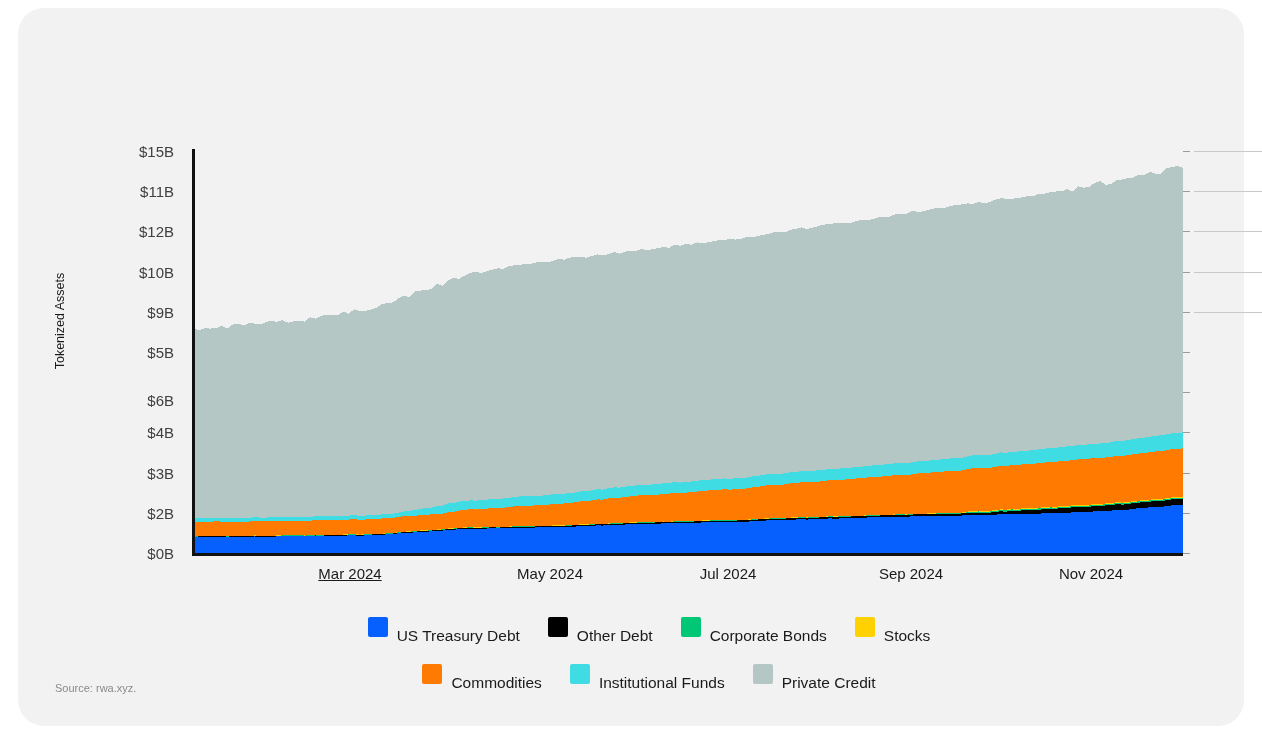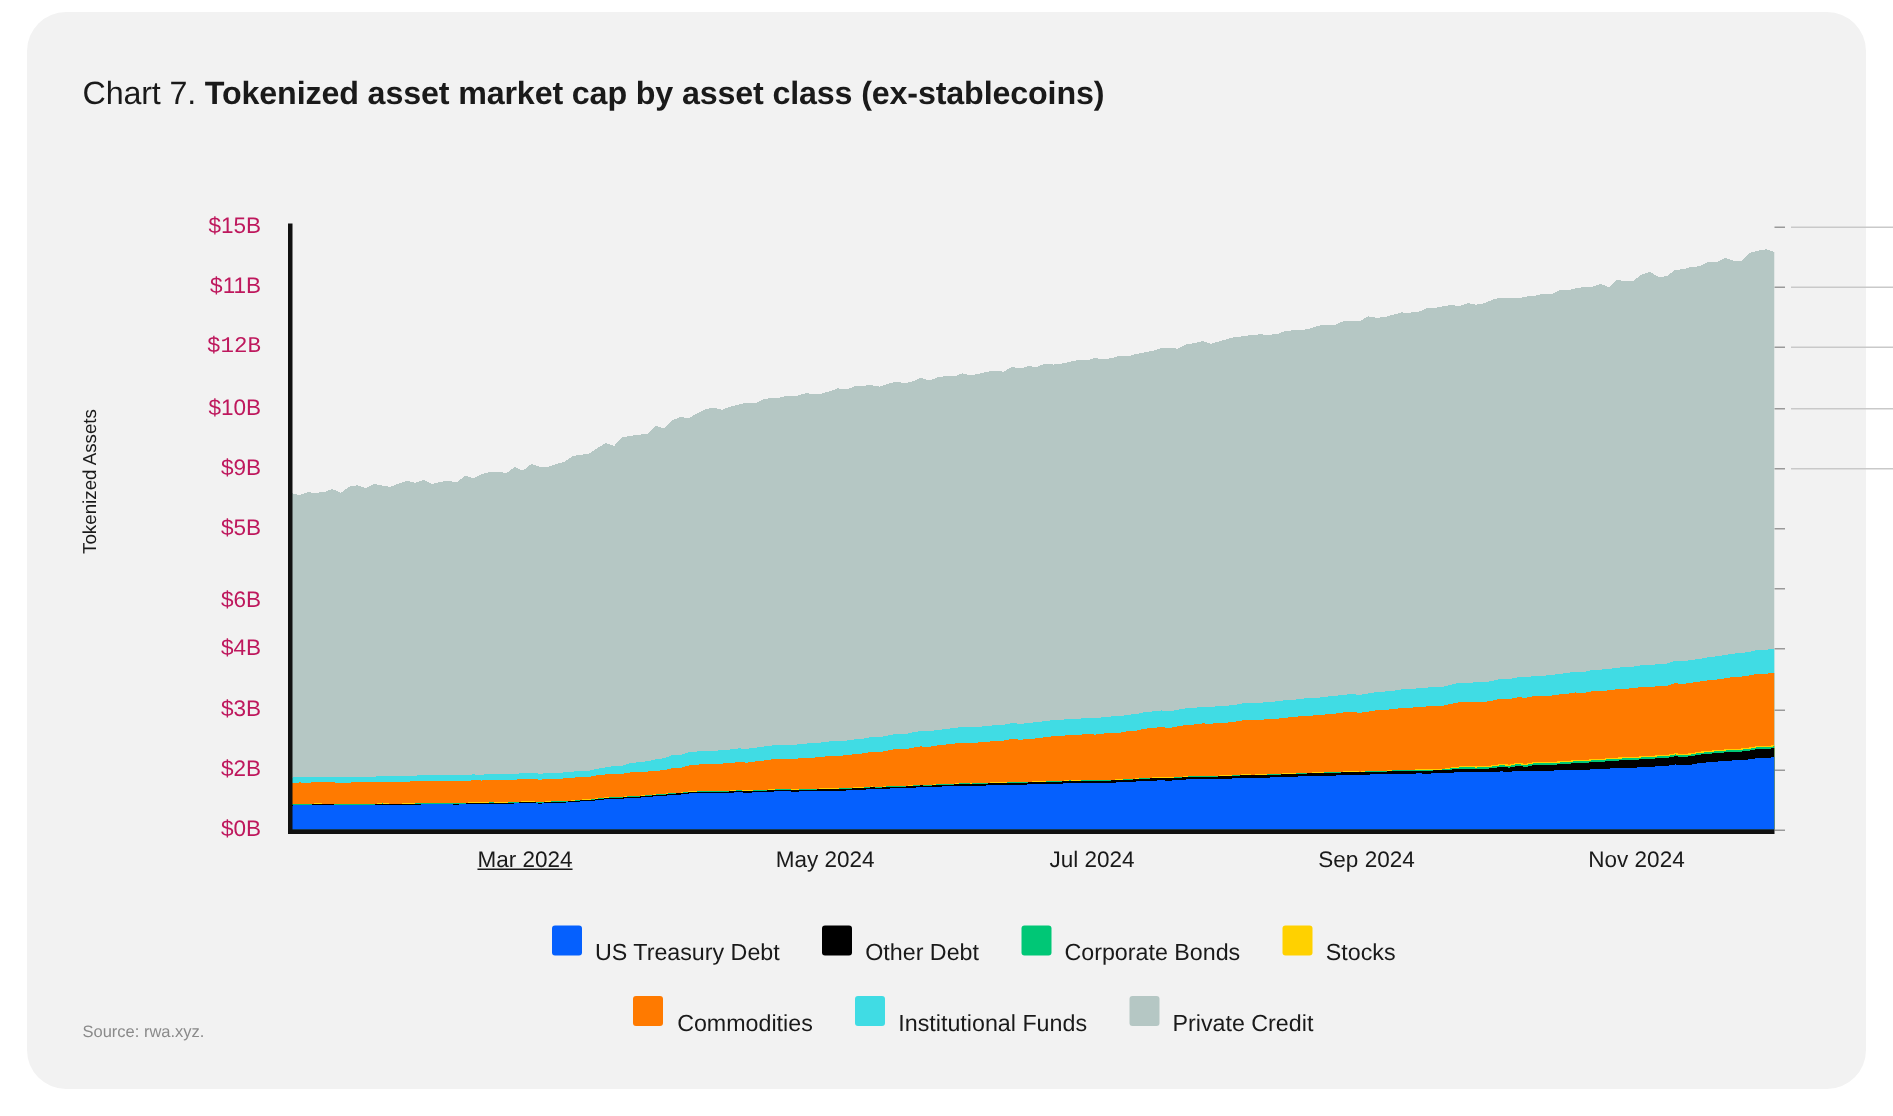--- a/index.html
+++ b/index.html
@@ -39,21 +39,21 @@
   #plot{position:absolute;left:18px;top:18px;width:989px;height:402px;overflow:hidden;}
   #plot svg{display:block;}
   
   #axisY{position:absolute;left:16px;top:16px;width:2.5px;height:406px;background:#111;}
   #axisX{position:absolute;left:16px;top:420px;width:991px;height:2.5px;background:#111;}
 
   
   .ytick{
     position:absolute;right:1012px;
     width:120px;text-align:right;
-    font-size:15px;color:#be185d;
+    font-size:15px;color:#404040;
     transform:translateY(-50%);
     white-space:nowrap;
   }
   .ytickmark{
     position:absolute;left:1007px;width:7px;height:1px;background:#9a9a9a;
   }
   .gridline{
     position:absolute;left:1018px;width:0;height:1px;background:#c9c9c9;
   }
   
@@ -76,34 +76,30 @@
   #source{
     position:absolute;left:37px;top:674px;
     font-size:11px;color:#8a8a8a;
   }
 </style>
 </head>
 <body>
 
 <div id="card">
 
-  <div id="title">
-    <span class="lead">Chart 7.</span>
-    <span class="strong">Tokenized asset market cap by asset class (ex-stablecoins)</span>
-  </div>
 
   <div id="ylabel">Tokenized Assets</div>
 
   <div id="plotwrap">
     <div id="ytick-layer">
         <div class="ytick" style="top: 18px;">$15B</div>
         <div class="ytickmark" style="top: 18px;"></div>
         <div class="ytick" style="top: 58.2px;">$11B</div>
         <div class="ytickmark" style="top: 58.2px;"></div>
-        <div class="ytick" style="top: 98.4px; font-family: Liberation Mono, monospace;">$12B</div>
+        <div class="ytick" style="top: 98.4px;">$12B</div>
         <div class="ytickmark" style="top: 98.4px;"></div>
         <div class="ytick" style="top: 138.6px;">$10B</div>
         <div class="ytickmark" style="top: 138.6px;"></div>
         <div class="ytick" style="top: 178.8px;">$9B</div>
         <div class="ytickmark" style="top: 178.8px;"></div>
         <div class="ytick" style="top: 219px;">$5B</div>
         <div class="ytickmark" style="top: 219px;"></div>
         <div class="ytick" style="top: 267px;">$6B</div>
         <div class="ytickmark" style="top: 259.2px;"></div>
         <div class="ytick" style="top: 299.4px;">$4B</div>

